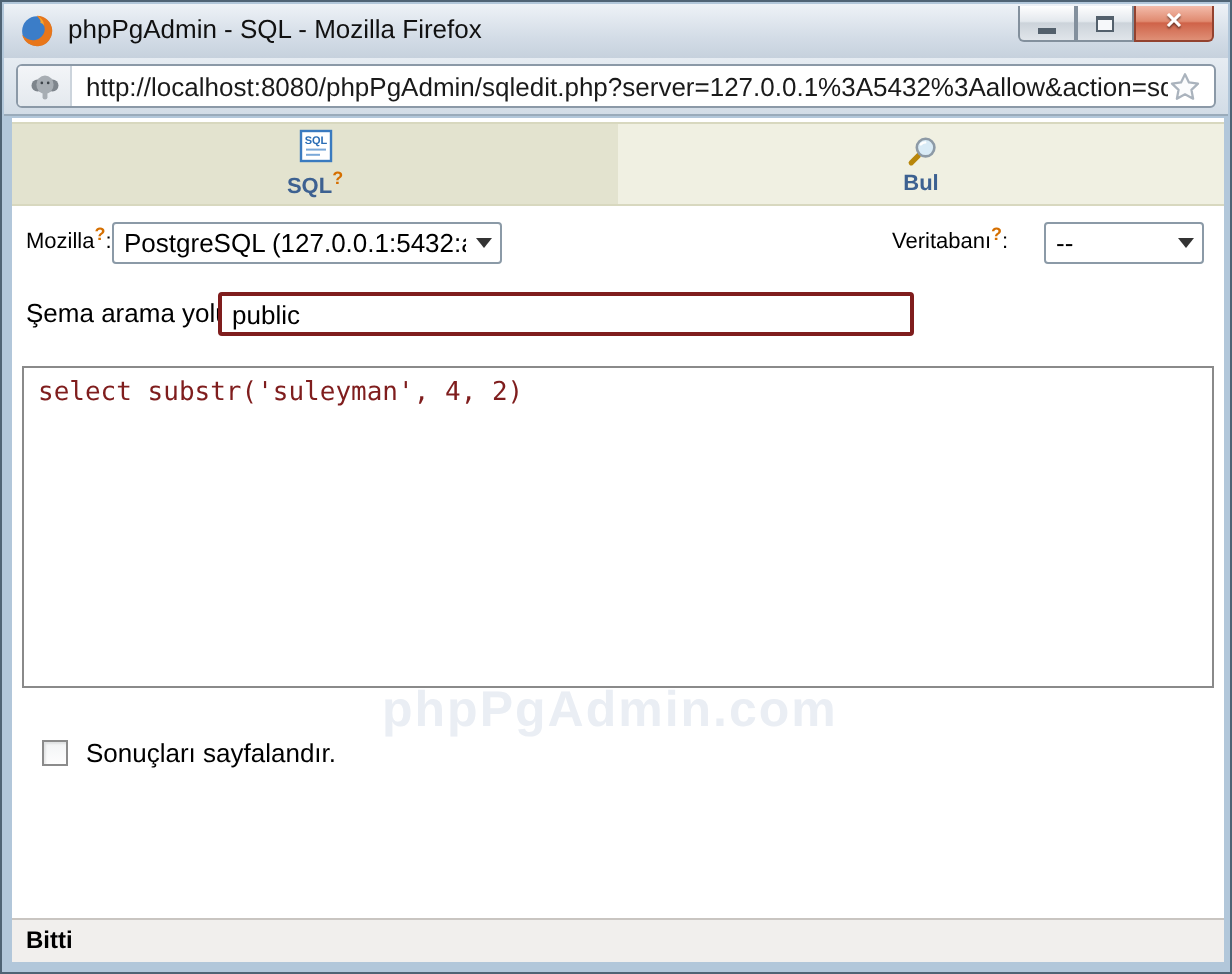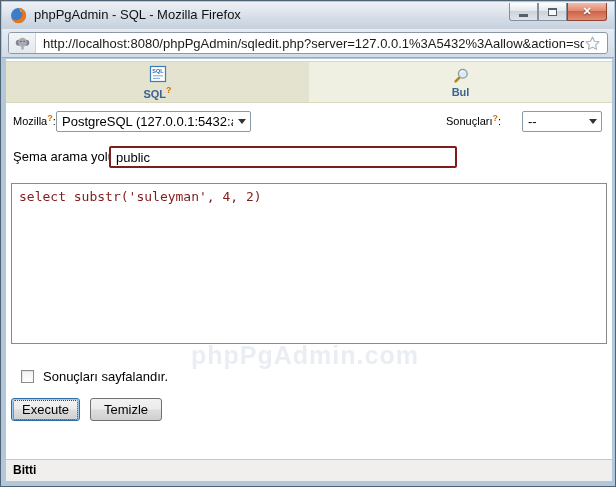--- a/index.html
+++ b/index.html
@@ -191,45 +191,39 @@
     </div>
 
     <span class="lbl-small" style="left:7px;top:52px;"><span>Mozilla</span><span class="help">?</span><span>:</span></span>
     <div class="selectbox" style="left:50px;top:52px;width:195px;">
       <span class="val">PostgreSQL (127.0.0.1:5432:allow)</span>
       <span class="arrowzone">
           <span class="arrow-down"></span>
         </span>
     </div>
 
-    <span class="lbl-small" style="left:440px;top:52px;"><span>Sonuçları</span><span class="help">?</span><span>:</span></span>
+    <span class="lbl-small" style="left:440px;top:52px;"><span>Veritabanı</span><span class="help">?</span><span>:</span></span>
     <div class="selectbox" style="left:516px;top:52px;width:80px;">
       <span class="val">--</span>
       <span class="arrowzone">
           <span class="arrow-down"></span>
         </span>
     </div>
 
     <span class="lbl-big" style="left:7px;top:87px;"><span>Şema arama yolu</span><span class="help">?</span><span>:</span></span>
     <input class="textinput" style="left: 103px; top: 87px; width: 348px;" type="text" value="public">
 
     <div class="watermark">phpPgAdmin.com</div>
 
     <textarea class="sqlarea" spellcheck="false" style="">select substr('suleyman', 4, 2)</textarea>
 
     <div class="checkrow">
       <span class="checkbox"></span>
       <span class="checklabel">Sonuçları sayfalandır.</span>
     </div>
 
-    <div class="btnrow">
-      <button class="btn-default">
-          <span class="inner">Execute</span>
-        </button>
-      <button class="btn-normal">Temizle</button>
-    </div>
   </div>
 
   <div class="statusbar">
     <div class="status-text">Bitti</div>
   </div>
 
 </div>
 
 </body></html>

